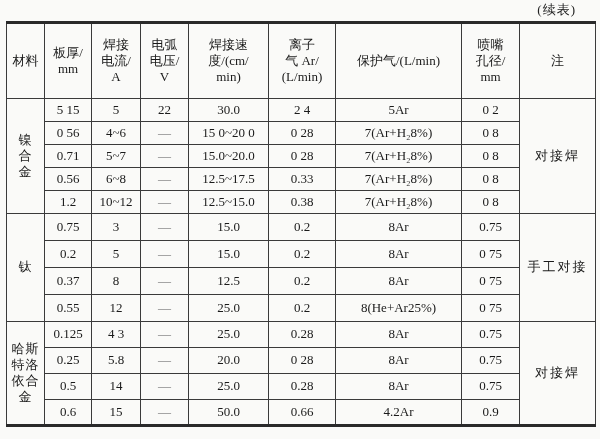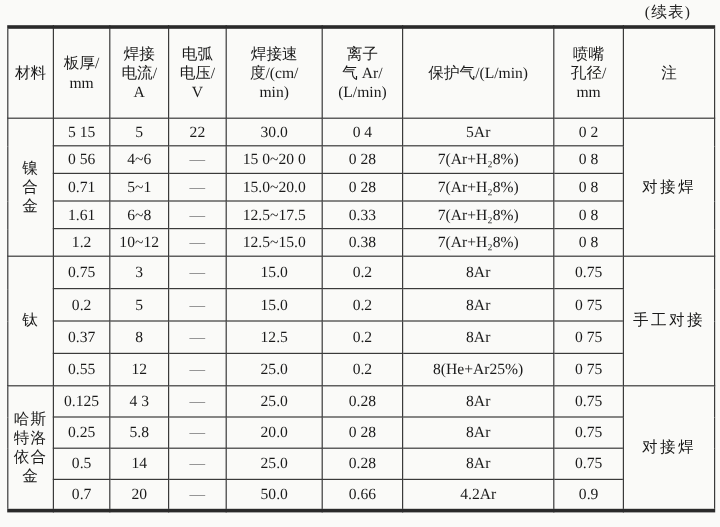--- a/index.html
+++ b/index.html
@@ -111,45 +111,45 @@
     </tr>
 
     <tr class="r-a">
       <td class="pre mat" rowspan="5">镍
 合
 金</td>
       <td class="nb">5 15</td>
       <td class="nb">5</td>
       <td class="nb">22</td>
       <td class="nb">30.0</td>
-      <td class="nb">0 4</td>
+      <td class="nb">2 4</td>
       <td class="nb">5Ar</td>
       <td class="nb">0 2</td>
       <td class="note-cell" rowspan="5">对接焊</td>
     </tr>
     <tr class="r-a">
       <td class="nb">0 56</td>
       <td class="nb">4~6</td>
       <td class="nb dim">—</td>
       <td class="nb">15 0~20 0</td>
       <td class="nb">0 28</td>
       <td class="nb">7(Ar+H₂8%)</td>
       <td class="nb">0 8</td>
     </tr>
     <tr class="r-a">
       <td class="nb">0.71</td>
-      <td class="nb">5~1</td>
+      <td class="nb">5~7</td>
       <td class="nb dim">—</td>
       <td class="nb">15.0~20.0</td>
       <td class="nb">0 28</td>
       <td class="nb">7(Ar+H₂8%)</td>
       <td class="nb">0 8</td>
     </tr>
     <tr class="r-a">
-      <td class="nb">1.61</td>
+      <td class="nb">0.56</td>
       <td class="nb">6~8</td>
       <td class="nb dim">—</td>
       <td class="nb">12.5~17.5</td>
       <td class="nb">0.33</td>
       <td class="nb">7(Ar+H₂8%)</td>
       <td class="nb">0 8</td>
     </tr>
     <tr class="r-a">
       <td class="nb">1.2</td>
       <td class="nb">10~12</td>
@@ -225,22 +225,22 @@
     <tr class="r-c">
       <td class="nb">0.5</td>
       <td class="nb">14</td>
       <td class="nb dim">—</td>
       <td class="nb">25.0</td>
       <td class="nb">0.28</td>
       <td class="nb">8Ar</td>
       <td class="nb">0.75</td>
     </tr>
     <tr class="r-c">
-      <td class="nb">0.7</td>
-      <td class="nb">20</td>
+      <td class="nb">0.6</td>
+      <td class="nb">15</td>
       <td class="nb dim">—</td>
       <td class="nb">50.0</td>
       <td class="nb">0.66</td>
       <td class="nb">4.2Ar</td>
       <td class="nb">0.9</td>
     </tr>
   </tbody>
     </table>
 </div>
 

